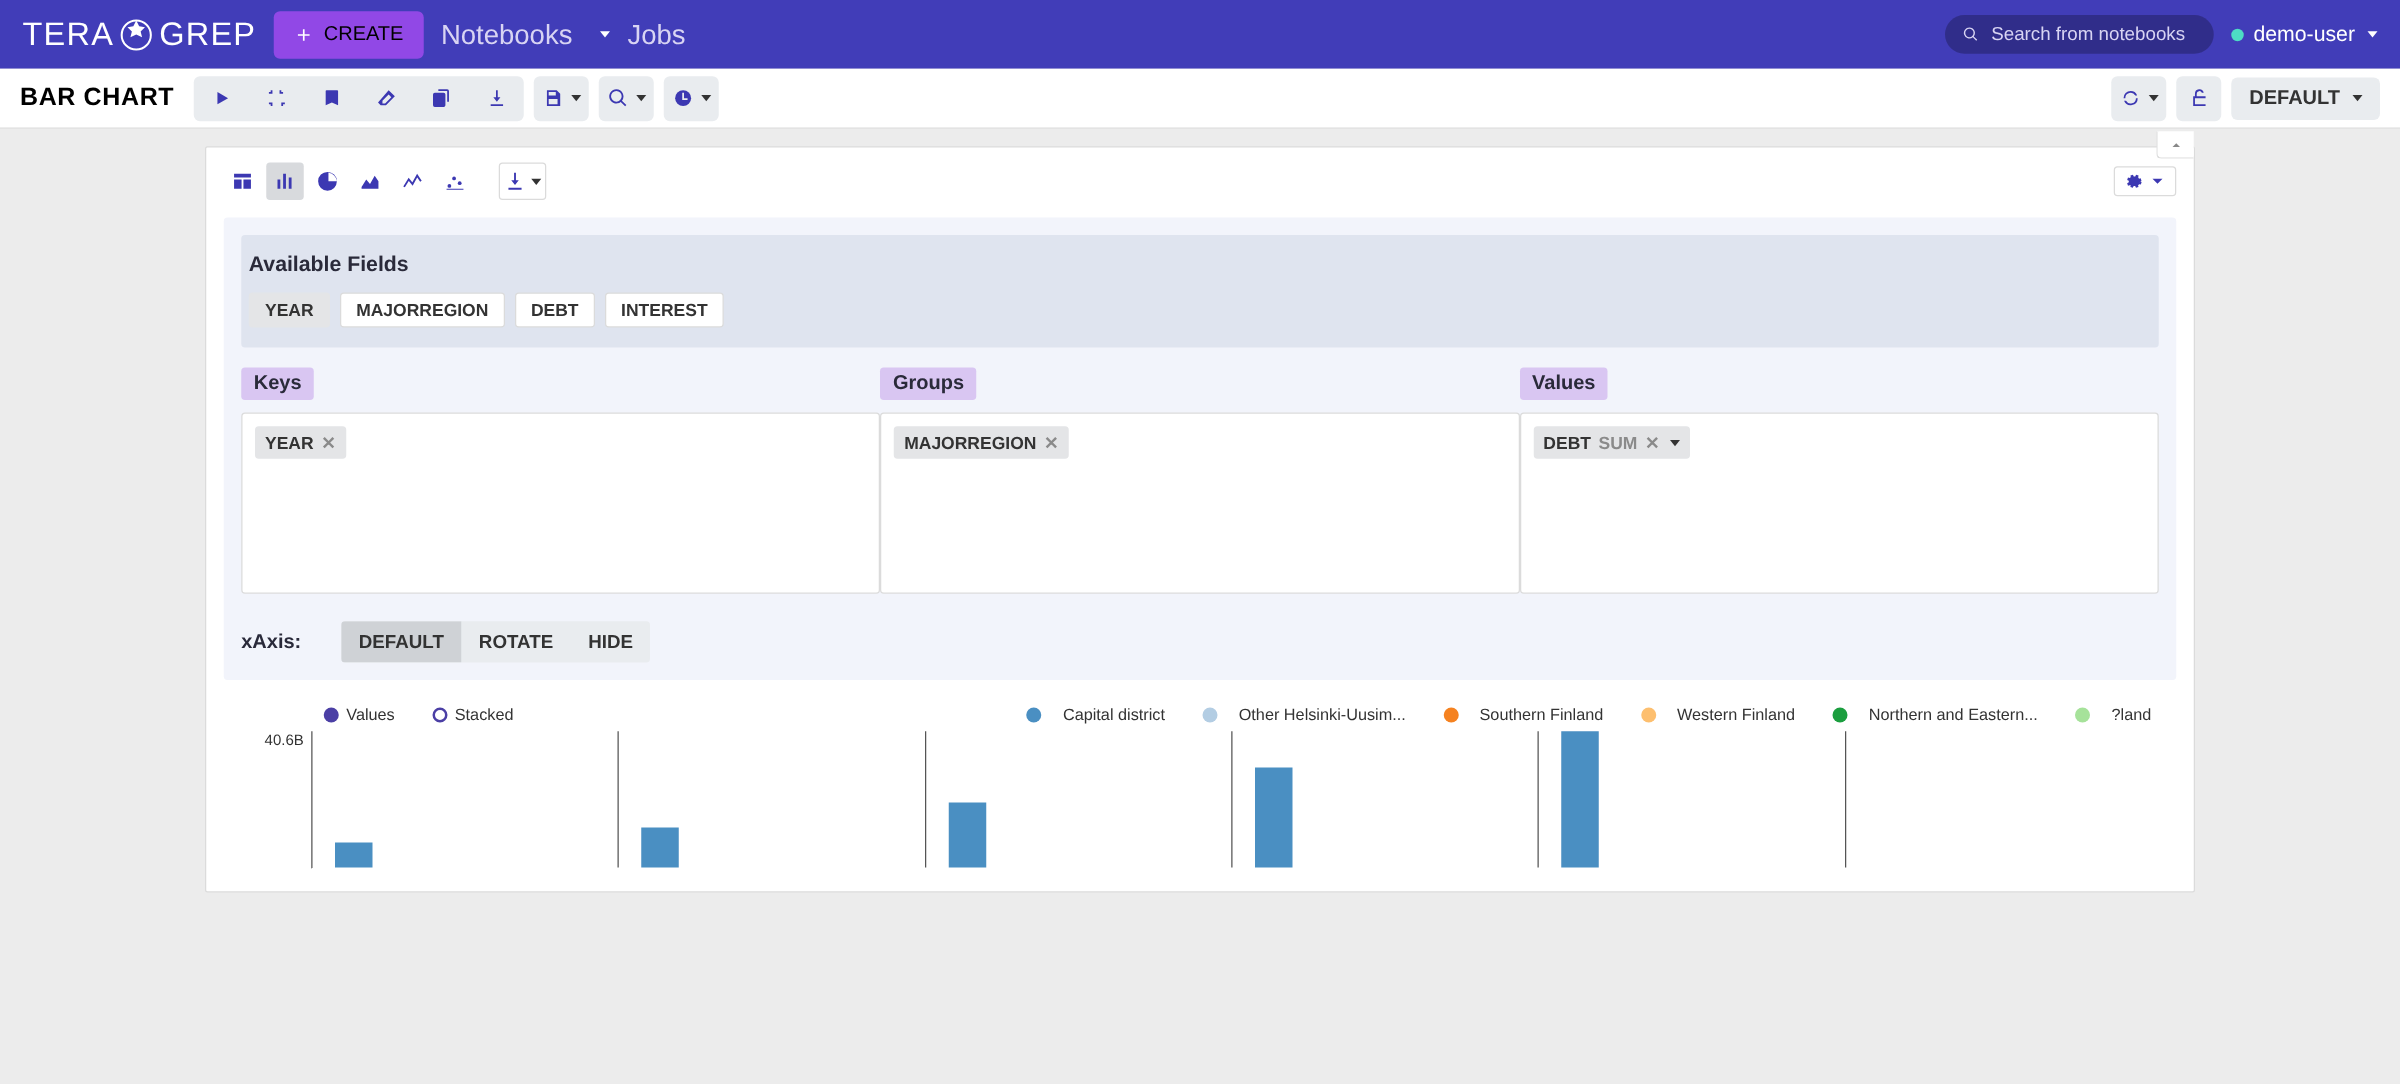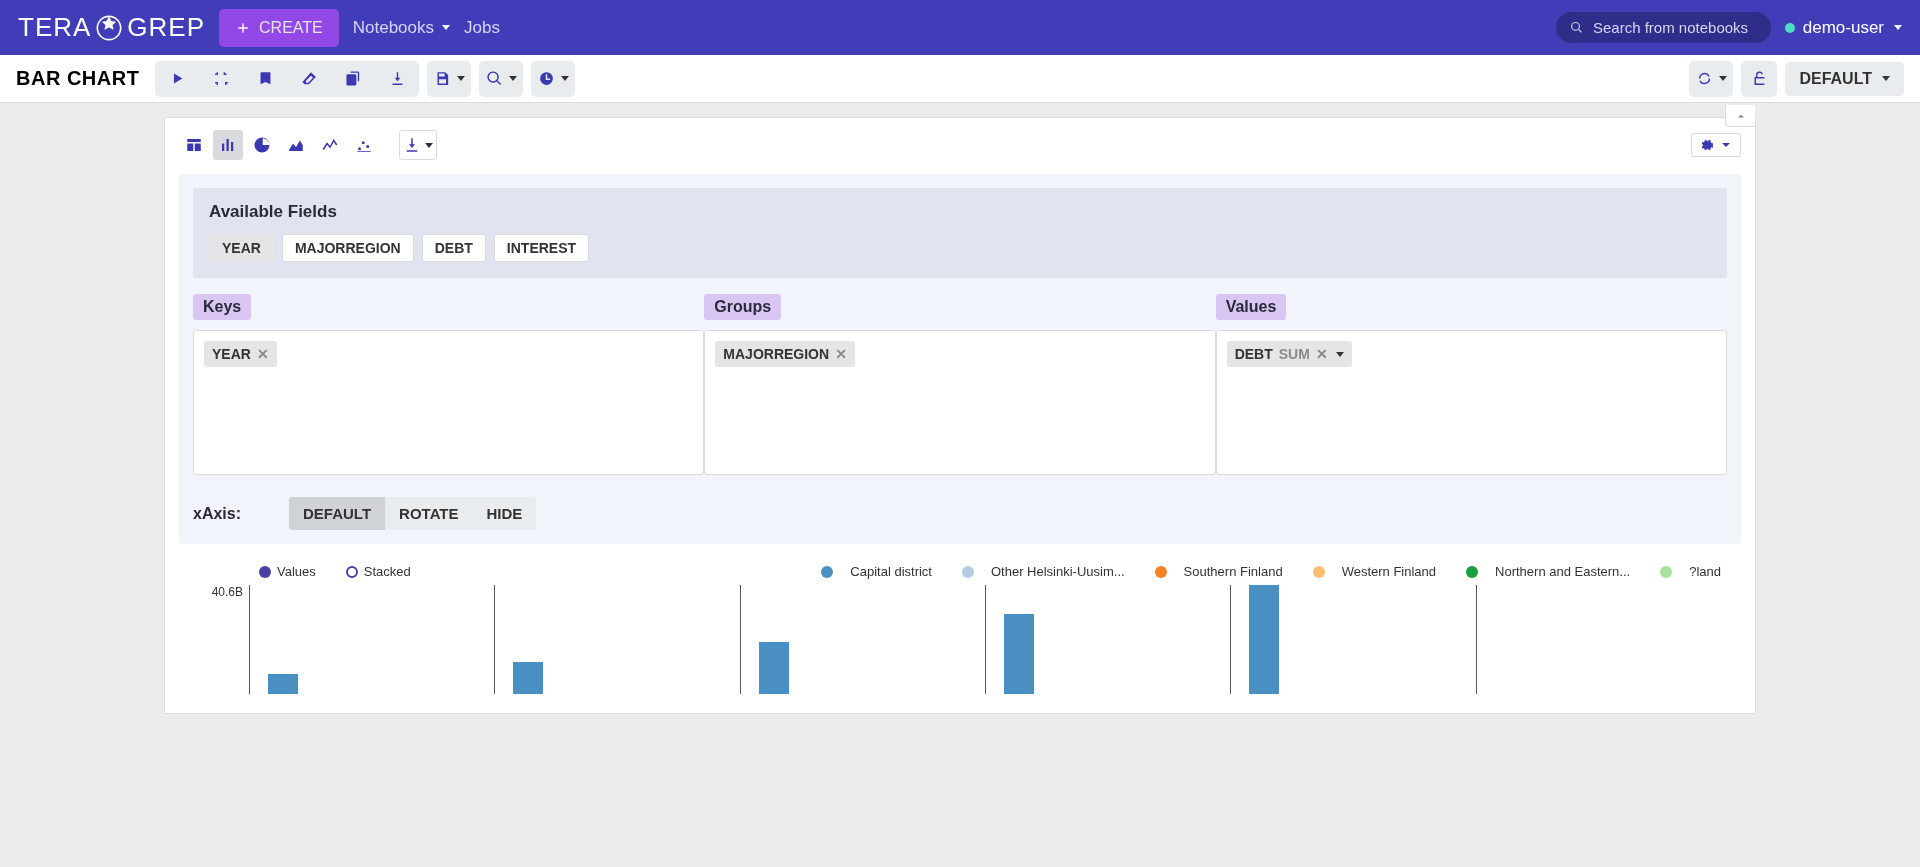--- a/index.html
+++ b/index.html
@@ -15,22 +15,22 @@
     --text-muted:#6a6a72;
     --blue-icon:#3c38b2;
   }
   *{box-sizing:border-box;font-family:Arial,Helvetica,sans-serif;}
   body{margin:0;background:#ececec;}
   
   .nav{height:55px;background:var(--nav-purple);display:flex;align-items:center;padding:0 18px;color:#fff;gap:14px;justify-content:center;}
   .brand{display:flex;align-items:center;gap:4px;font-size:26px;font-weight:500;letter-spacing:1px;}
   .brand .thin{font-weight:300;}
   .brand svg{width:28px;height:28px;}
-  .create-btn{background:var(--accent-purple);border:none;border-radius:5px;color:#e5e5e5;padding:10px 16px;font-size:16px;font-weight:500;display:flex;align-items:center;gap:8px;cursor:pointer;}
-  .navlink{color:#d8d4f3;font-size:17px;display:flex;align-items:center;gap:6px;cursor:pointer;}
+  .create-btn{background:var(--accent-purple);border:none;border-radius:5px;color:#000000;padding:10px 16px;font-size:16px;font-weight:500;display:flex;align-items:center;gap:8px;cursor:pointer;}
+  .navlink{color:#d8d4f3;font-size:22px;display:flex;align-items:center;gap:20px;cursor:pointer;}
   .spacer{flex:1;}
   .search{background:rgba(0,0,0,.25);border-radius:20px;display:flex;align-items:center;padding:6px 14px;gap:8px;width:215px;}
   .search input{background:transparent;border:none;outline:none;color:#d8d4f3;font-size:15px;width:100%;}
   .search input::placeholder{color:#d8d4f3;}
   .user{display:flex;align-items:center;gap:8px;font-size:17px;cursor:pointer;}
   .status-dot{width:10px;height:10px;border-radius:50%;background:#4ddcc4;}
   
   .toolbar{height:48px;background:#fff;border-bottom:1px solid var(--border);display:flex;align-items:center;padding:0 16px;gap:8px;}
   .title{font-size:20px;font-weight:700;letter-spacing:.5px;margin-right:8px;}
   .btn-group{background:var(--toolbar-bg);border-radius:5px;display:flex;align-items:center;height:36px;}
@@ -46,34 +46,34 @@
   .card{background:#fff;border:1px solid var(--border);border-radius:2px;padding:12px 14px 18px;position:relative;}
   .collapse-tab{position:absolute;top:0;right:0;width:30px;height:22px;border:1px solid var(--border);border-top:none;border-right:none;border-radius:0 0 0 4px;display:flex;align-items:center;justify-content:center;cursor:pointer;background:#fff;transform:translateY(-13px);}
   .viz-toolbar{display:flex;align-items:center;gap:4px;margin-bottom:14px;}
   .viz-btn{width:30px;height:30px;display:flex;align-items:center;justify-content:center;border-radius:3px;cursor:pointer;}
   .viz-btn svg{width:18px;height:18px;fill:var(--blue-icon);}
   .viz-btn.active{background:#d8dadd;}
   .viz-spacer{flex:1;}
   .gear-group{border:1px solid var(--border);border-radius:3px;display:flex;align-items:center;padding:3px 6px;gap:4px;cursor:pointer;}
   .gear-group svg{width:16px;height:16px;fill:var(--blue-icon);}
   .config{background:var(--panel-bg);border-radius:3px;padding:14px;}
-  .avail-box{background:#dfe4ef;border-radius:3px;padding:14px 16px 16px;}
+  .avail-box{background:#dfe4ef;border-radius:3px;padding:14px 6px 16px;}
   .avail-title{font-size:17px;font-weight:600;color:#2a2a3a;margin-bottom:12px;}
   .tag-row{display:flex;gap:8px;flex-wrap:wrap;}
   .tag{background:#fff;border:1px solid var(--border);border-radius:3px;padding:5px 12px;font-size:14px;font-weight:600;color:#333;}
   .tag.sel{background:var(--tag-bg);border-color:var(--tag-bg);}
   .cols{display:flex;margin-top:16px;}
   .col{flex:1;display:flex;flex-direction:column;}
   .col-label{align-self:flex-start;background:var(--light-purple);border-radius:3px;padding:4px 10px;font-size:16px;font-weight:600;color:#2a2a3a;margin-bottom:10px;}
   .dropzone{background:#fff;border:1px solid var(--border);border-radius:3px;min-height:145px;padding:10px;display:flex;align-items:flex-start;gap:6px;}
   .chip{background:var(--tag-bg);border-radius:3px;padding:5px 8px;font-size:14px;font-weight:600;color:#333;display:flex;align-items:center;gap:6px;}
   .chip .x{color:#8a8a8a;cursor:pointer;font-size:14px;}
   .chip .agg{color:#8a8a8a;font-weight:600;}
   .chip .dd{width:0;height:0;border-left:4px solid transparent;border-right:4px solid transparent;border-top:5px solid #333;margin-left:2px;}
-  .xaxis-row{display:flex;align-items:center;gap:48px;margin-top:22px;}
+  .xaxis-row{display:flex;align-items:center;gap:32px;margin-top:22px;}
   .xaxis-label{font-size:16px;font-weight:600;color:#2a2a3a;}
   .seg{display:flex;background:var(--toolbar-bg);border-radius:3px;overflow:hidden;}
   .seg-btn{padding:8px 14px;font-size:15px;font-weight:600;color:#333;cursor:pointer;}
   .seg-btn.active{background:#cfd2d6;}
   
   .chart-wrap{margin-top:20px;padding:0 20px;}
   .mode-legend-row{display:flex;align-items:center;gap:30px;font-size:13px;color:#333;margin-bottom:6px;padding-left:60px;}
   .mode-item{display:flex;align-items:center;gap:6px;cursor:pointer;}
   .mode-dot{width:12px;height:12px;border-radius:50%;}
   .mode-dot.filled{background:#4b3fa5;}

